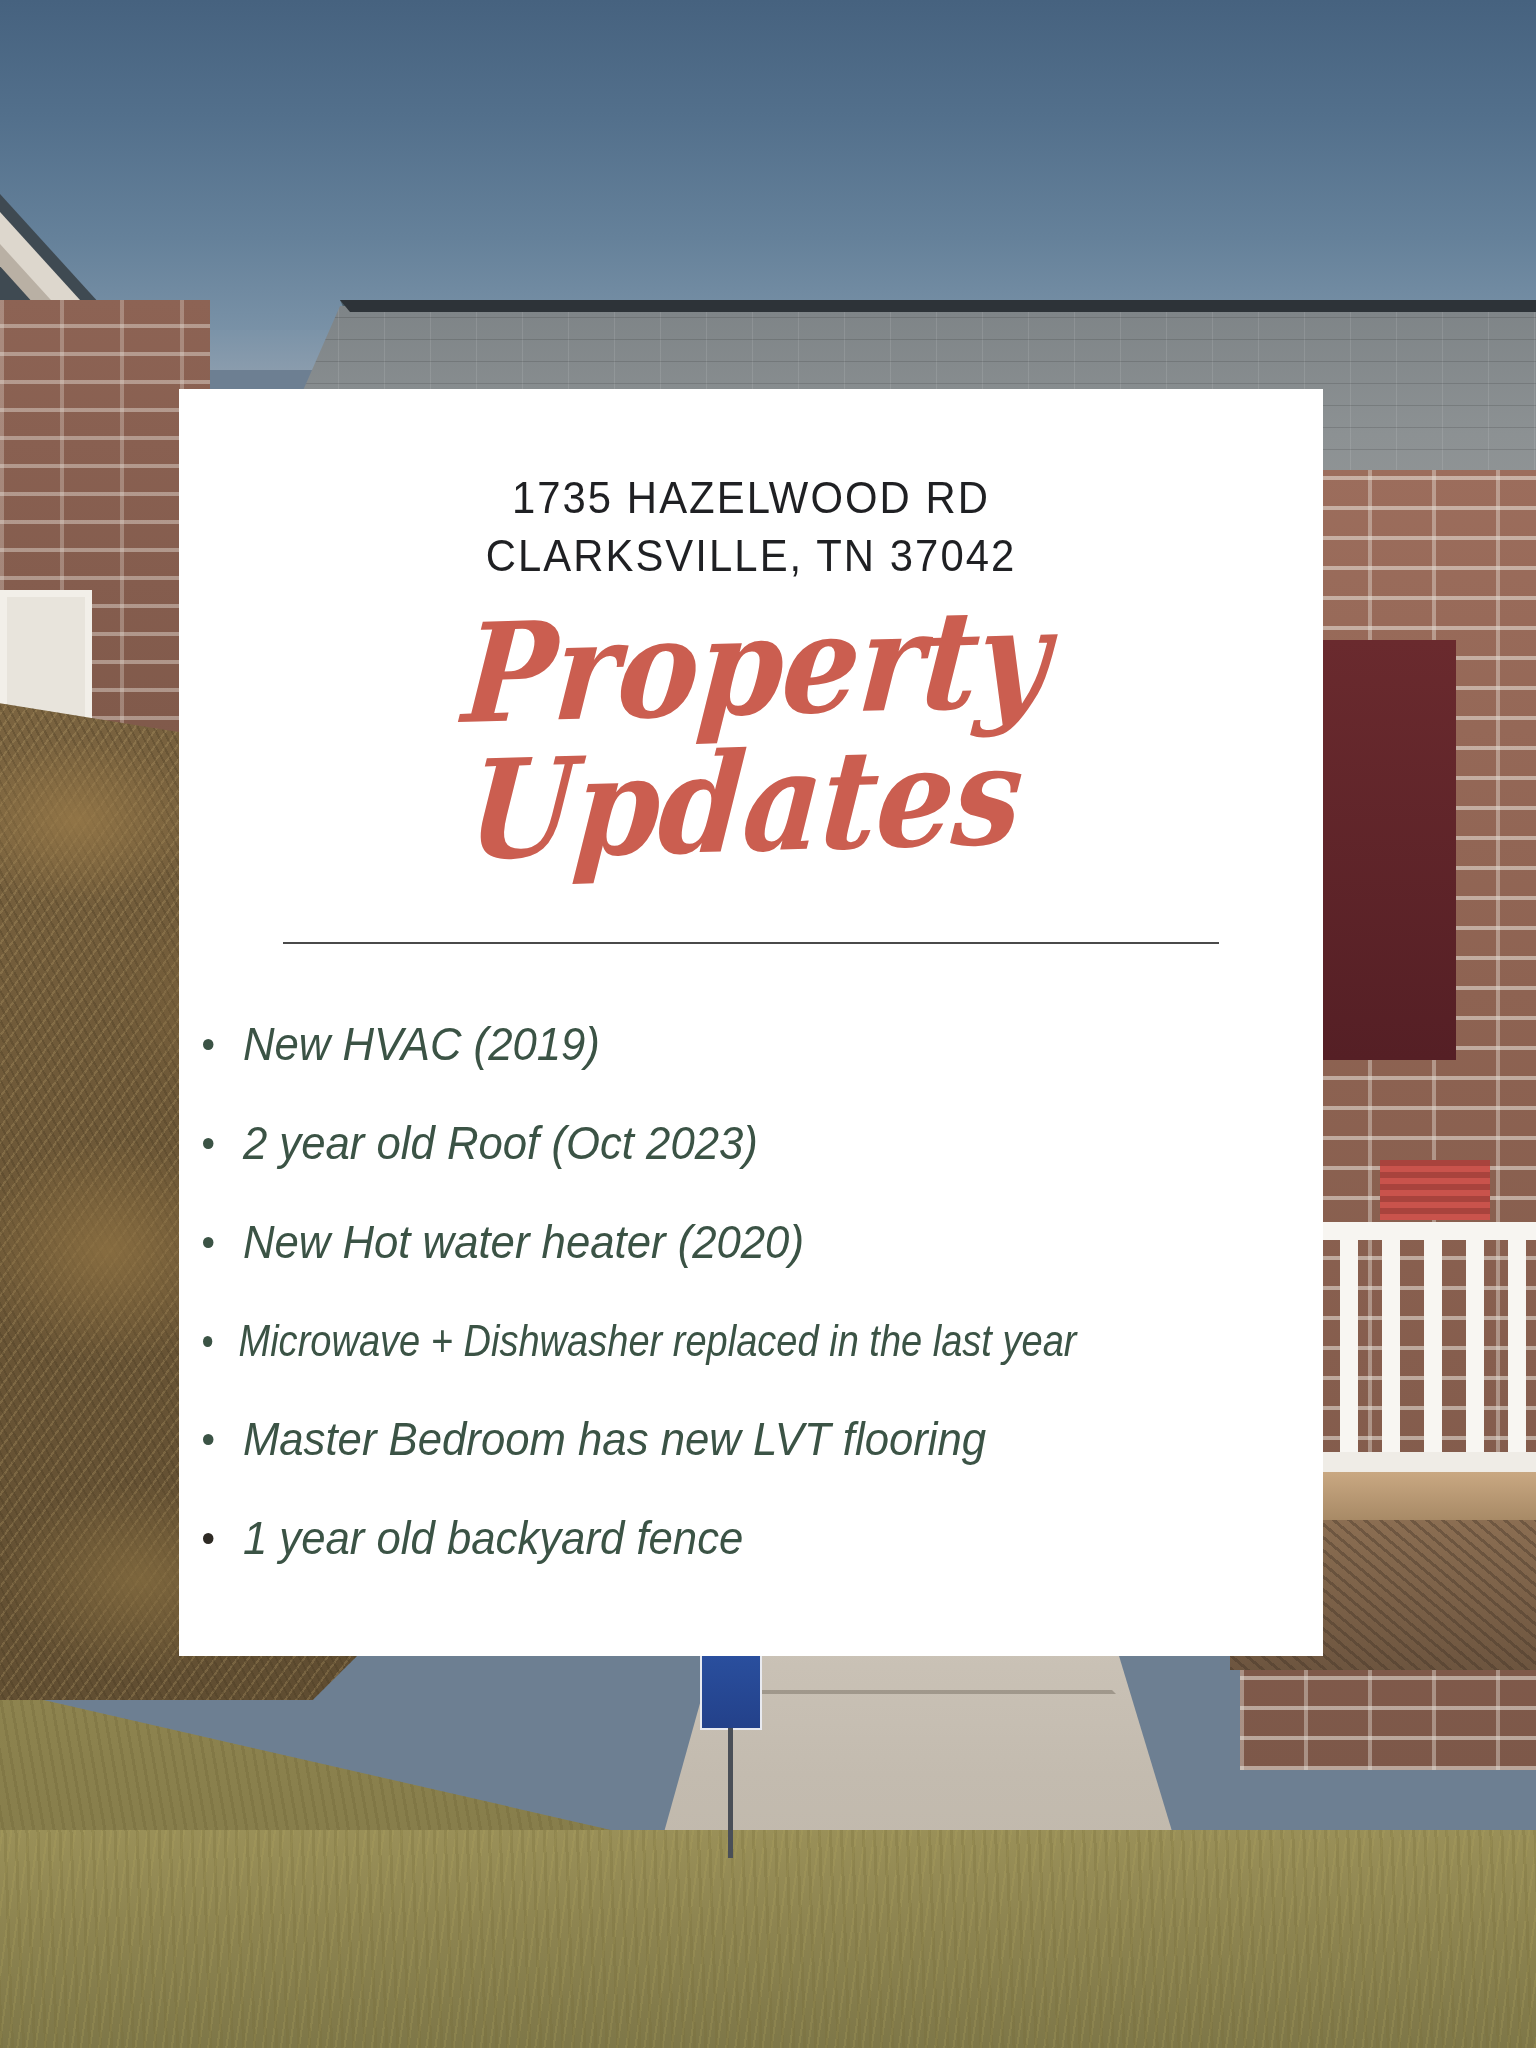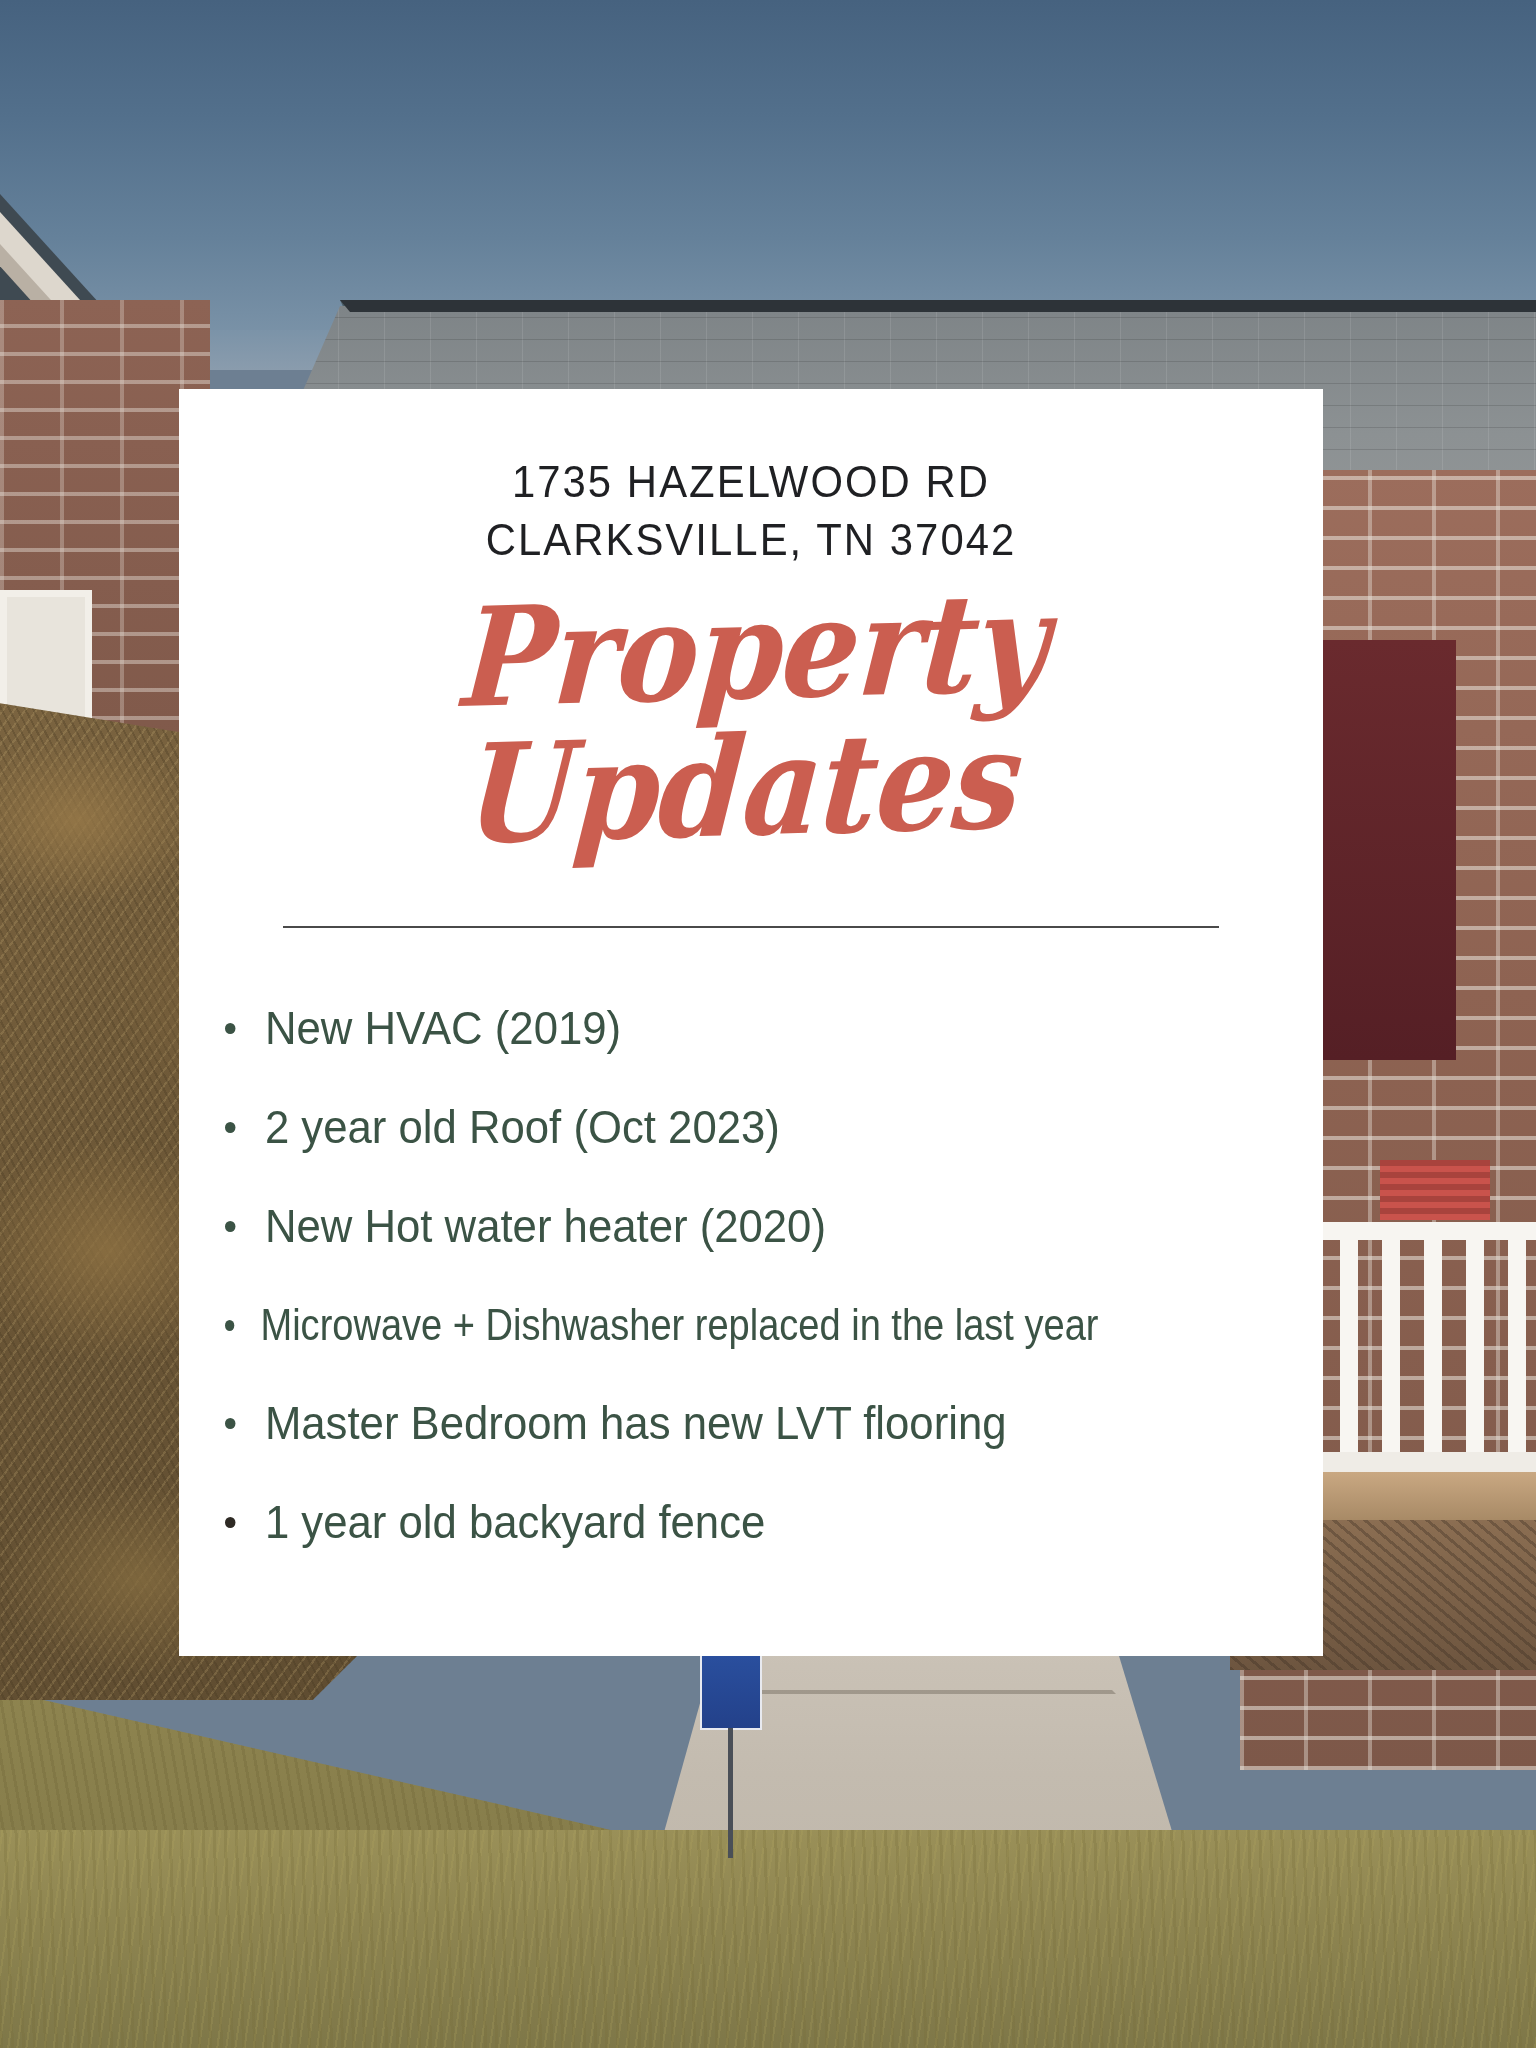--- a/index.html
+++ b/index.html
@@ -127,33 +127,33 @@
   .sign-post{position:absolute;left:728px;top:1728px;width:5px;height:130px;background:#4a4f57;}
 
   
   #card{position:absolute;left:179px;top:389px;width:1144px;height:1267px;
         background:#ffffff;}
 
   .addr{width:100%;text-align:center;color:#1f2023;
         font-family:"Liberation Sans",sans-serif;
         font-size:45px;letter-spacing:2.2px;font-weight:400;line-height:1.28;
         transform:scaleX(.93);transform-origin:center;}
-  .addr-wrap{padding-top:64px;}
+  .addr-wrap{padding-top:80px;}
 
   .script{text-align:center;color:#cb5e50;
         font-family:"DejaVu Serif",serif;
         font-style:italic;font-weight:700;
         font-size:122px;line-height:1;margin-top:28px;
         transform:rotate(-1.6deg) skewX(-6deg) scaleY(1.12);
         transform-origin:center;
         letter-spacing:-1px;}
 
   .divider{width:936px;height:2px;background:#4a4a4a;margin:86px auto 0 auto;}
 
-  .bullets{margin:74px 0 0 0;padding:0 0 0 46px;list-style:none;}
+  .bullets{margin:74px 0 0 0;padding:0 0 0 24px;list-style:none;font-style:italic;}
   .bullets li{position:relative;color:#3b5345;
         font-family:"Liberation Sans",sans-serif;
         font-size:46px;line-height:1.15;
         padding-left:42px;margin-bottom:46px;
         transform:scaleX(.95);transform-origin:left center;}
   .bullets li .dot{position:absolute;left:0;top:.46em;width:11px;height:11px;
         border-radius:50%;background:#3b5345;}
   .bullets li.condensed{font-size:45px;transform:scaleX(.845);}
   .bullets li.last .dot{background:#2e2a24;}
 </style>

